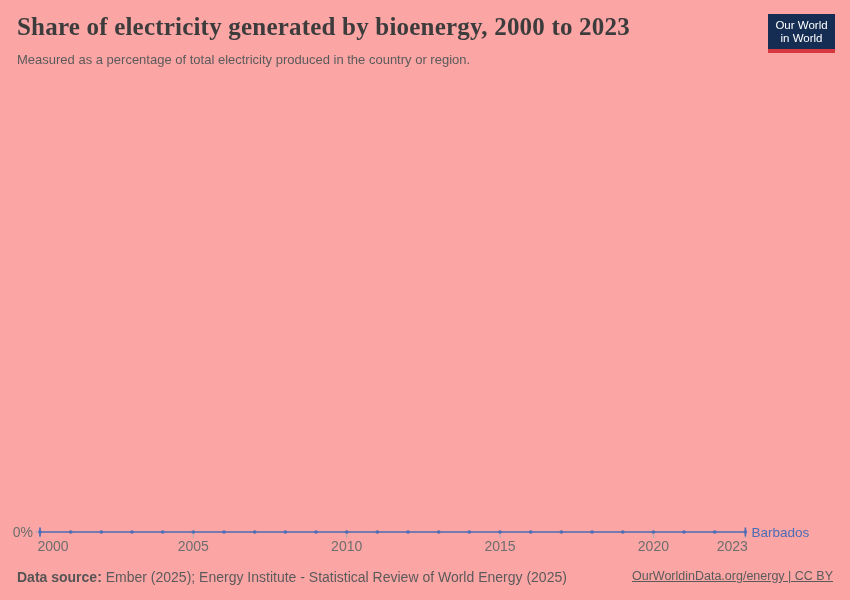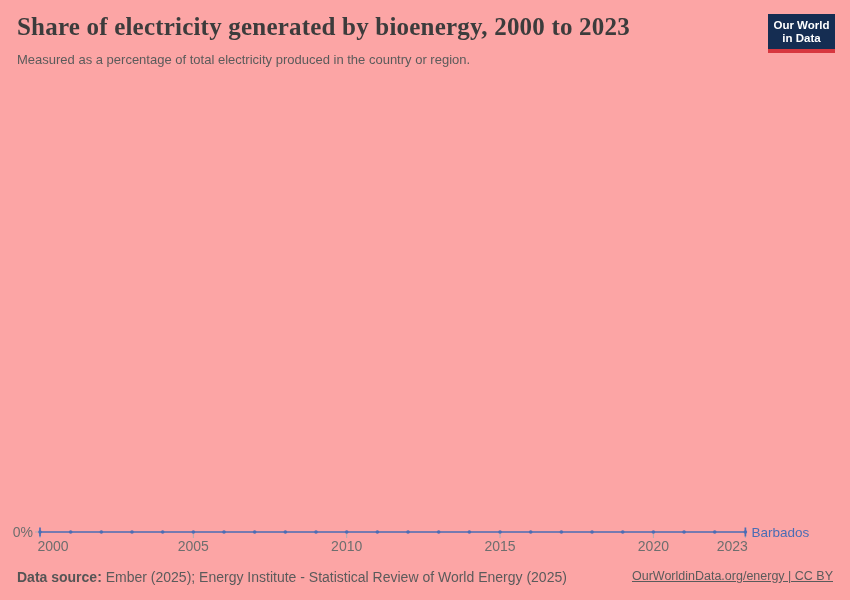--- a/index.html
+++ b/index.html
@@ -5,39 +5,39 @@
   html,body{margin:0;padding:0;background:#fff;}
   .frame{position:relative;width:850px;height:600px;background:#fca5a5;overflow:hidden;
          font-family:"Liberation Sans",sans-serif;}
   .title{position:absolute;left:17px;top:13px;margin:0;max-width:730px;
          font-family:"Liberation Serif",serif;font-weight:700;font-size:25px;
          letter-spacing:.2px;color:#3c3c3c;white-space:nowrap;}
   .subtitle{position:absolute;left:17px;top:52px;margin:0;font-size:13px;color:#5b5b5b;}
   .logo{position:absolute;top:14px;right:15px;width:67px;height:35px;background:#152d52;
         border-bottom:4px solid #d7373f;display:flex;flex-direction:column;
         align-items:center;justify-content:center;cursor:pointer;}
-  .logo span{color:#ffffff;font-size:11.5px;font-weight:700;line-height:13px;}
+  .logo span{color:#ffffff;font-size:11.5px;font-weight:400;line-height:13px;}
   svg.plot{position:absolute;left:0;top:0;}
   .tick{font-family:"Liberation Sans",sans-serif;font-size:14px;fill:#6e6e6e;}
   .slabel{font-family:"Liberation Sans",sans-serif;font-size:13.5px;}
   .footer-src{position:absolute;left:17px;top:569px;font-size:14px;color:#5b5b5b;}
   .footer-src b{font-weight:700;color:#555555;}
   .footer-credit{position:absolute;right:17px;top:569px;font-size:12.5px;color:#5b5b5b;text-decoration:underline;}
 </style>
 </head>
 <body>
 
 <div class="frame">
 
   <h1 class="title">Share of electricity generated by bioenergy, 2000 to 2023</h1>
   <p class="subtitle">Measured as a percentage of total electricity produced in the country or region.</p>
 
   <div class="logo">
     <span>Our World</span>
-    <span>in Data</span>
+    <span>in World</span>
   </div>
 
   <svg id="plot" class="plot" width="850" height="600" viewBox="0 0 850 600">
       <line x1="35" y1="532" x2="40" y2="532" stroke="#a8adb3" stroke-width="1"></line>
       <text x="33" y="536.5" text-anchor="end" class="tick">0%</text>
       <line x1="40" y1="533" x2="40" y2="538" stroke="#a8adb3" stroke-width="1"></line>
       <text x="37.5" y="550.5" text-anchor="start" class="tick">2000</text>
       <line x1="193.34782608695653" y1="533" x2="193.34782608695653" y2="538" stroke="#a8adb3" stroke-width="1"></line>
       <text x="193.34782608695653" y="550.5" text-anchor="middle" class="tick">2005</text>
       <line x1="346.69565217391306" y1="533" x2="346.69565217391306" y2="538" stroke="#a8adb3" stroke-width="1"></line>

